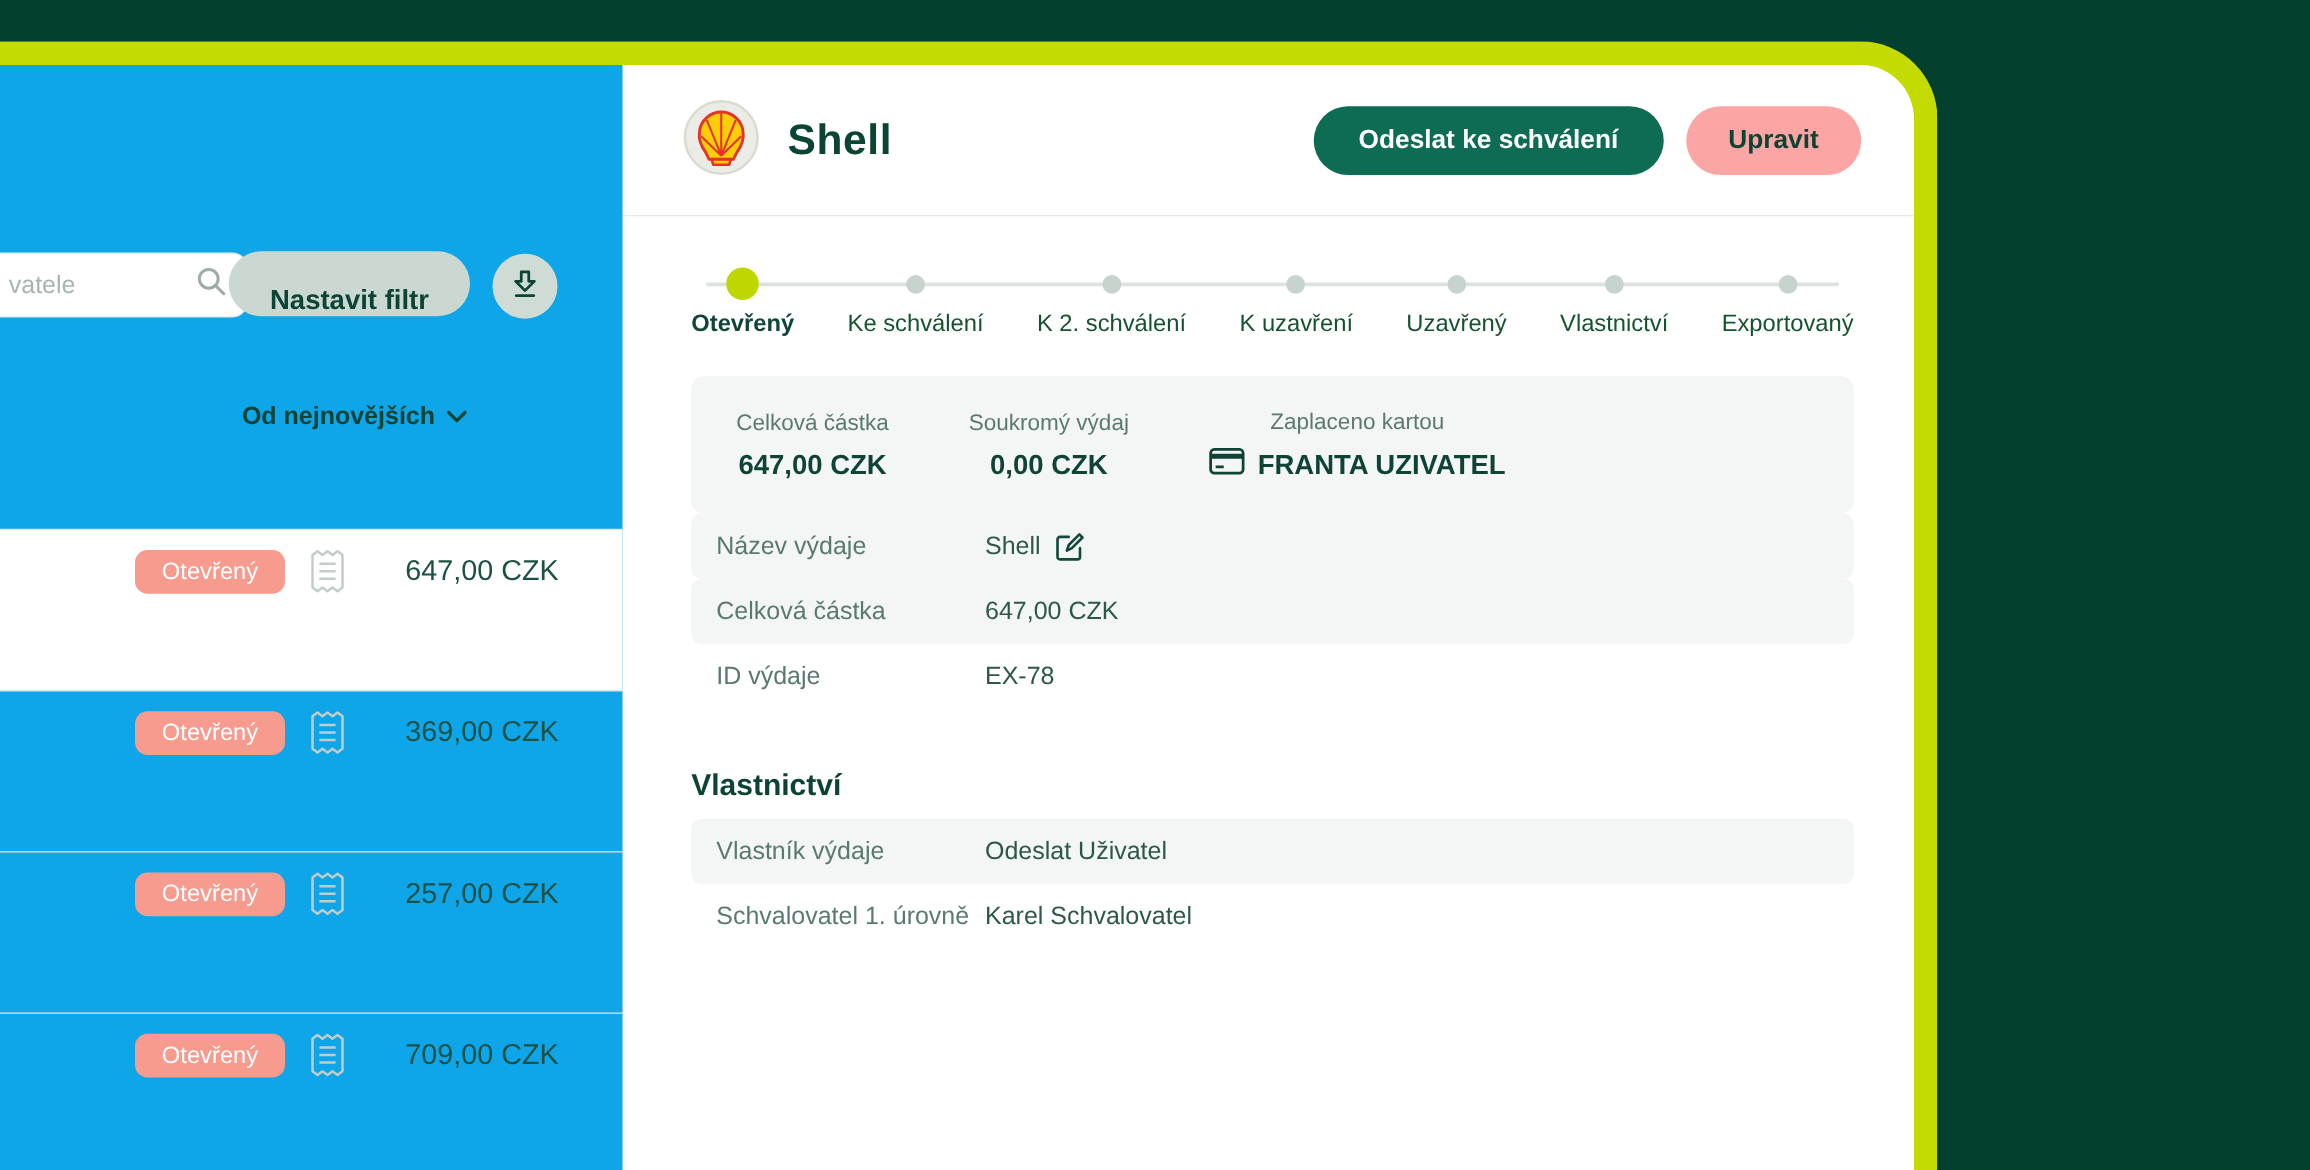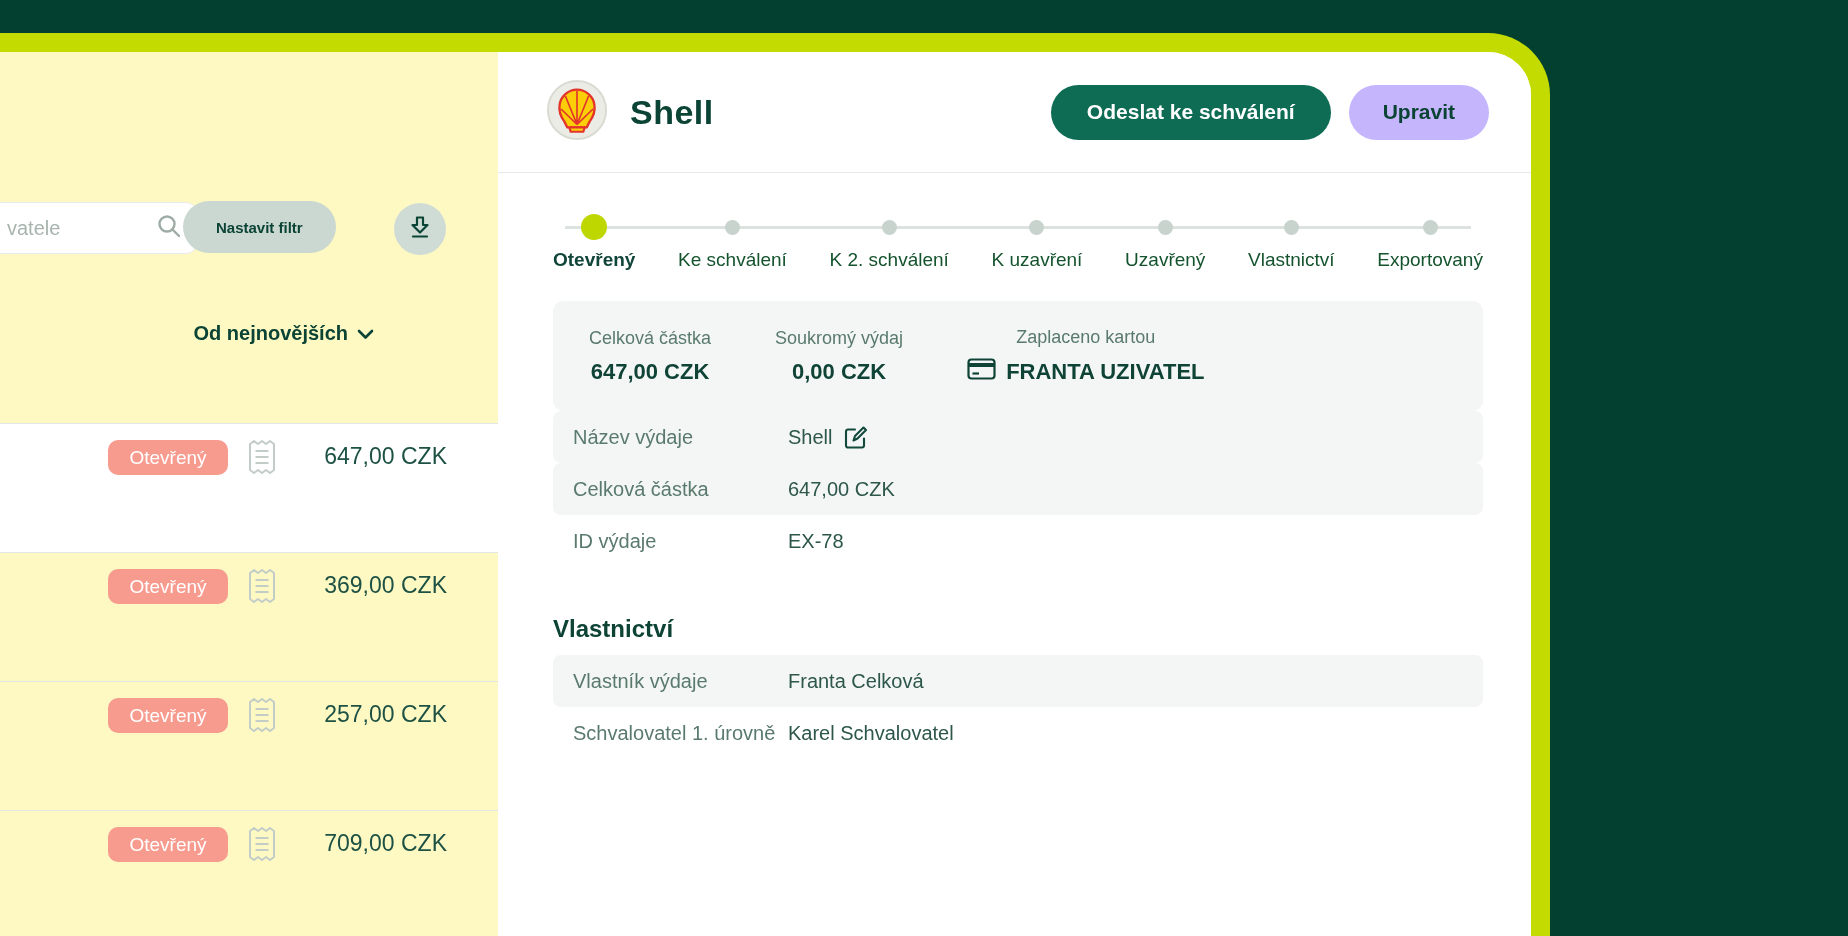--- a/index.html
+++ b/index.html
@@ -4,28 +4,28 @@
 <style>
   * { margin:0; padding:0; box-sizing:content-box; }
   html,body { width:1848px; height:936px; overflow:hidden; }
   body { background:#04402F; position:relative; font-family:"Liberation Sans", sans-serif; }
 
   .card { position:absolute; left:0; top:33px; width:1531px; height:884px;
           background:#fff; border-top:19px solid #C3DB00; border-right:19px solid #C3DB00;
           border-top-right-radius:62px; overflow:hidden; display:flex; }
 
   
-  .left { width:498px; flex:none; background:#fef9c3; position:relative; }
+  .left { width:498px; flex:none; background:#0ea5e9; position:relative; }
   .search-box { position:absolute; left:-44px; top:150px; width:176px; height:50px;
                 background:#fff; border:1px solid #E7ECEA; border-radius:12px;
                 display:flex; align-items:center; padding:0 14px 0 50px; justify-content:space-between; }
   .search-text { color:#A8B4AE; font-size:20px; }
   .filter-btn { position:absolute; left:183px; top:149px; height:52px; padding:0 33px;
-                border-radius:27px; background:#CBD8D2; color:#0B4334; font-size:15px;
-                font-weight:700; display:flex; align-items:center; cursor:pointer; }
+                border-radius:27px; background:#CBD8D2; color:#0B4334; font-size:22px;
+                font-weight:700; display:flex; align-items:flex-end; cursor:pointer; }
   .dl-btn { position:absolute; left:394px; top:151px; width:52px; height:52px; border-radius:50%;
             background:#CFDCD6; display:flex; align-items:center; justify-content:center; cursor:pointer; }
   .sort { position:absolute; top:270px; right:124px; display:flex; align-items:flex-start; gap:9px;
           font-size:20px; font-weight:700; color:#0B4334; cursor:pointer; }
   .list { position:absolute; top:371px; left:0; right:0; border-top:1px solid #E2E7E5; }
   .lrow { height:128px; border-bottom:1px solid #E2E7E5; position:relative; }
   .lrow.selected { background:#fff; }
   .badge { position:absolute; left:108px; top:16px; width:120px; height:35px; background:#F89B8F;
            border-radius:10px; color:#fff; font-size:19px; display:flex; align-items:center; justify-content:center; }
   .ricon { position:absolute; left:247px; top:14px; }
@@ -33,21 +33,21 @@
 
   
   .main { flex:1; background:#fff; display:flex; flex-direction:column; min-width:0; }
   .header { height:120px; flex:none; display:flex; align-items:center; padding:0 42px 0 48px;
             border-bottom:1px solid #E5EAE8; }
   .title { font-size:34px; font-weight:700; color:#0B4334; margin-left:22px; letter-spacing:.5px; }
   .hspacer { flex:1; }
   .btn { height:55px; border-radius:28px; display:flex; align-items:center; font-size:21px;
          font-weight:700; cursor:pointer; }
   .btn-primary { background:#0E6C55; color:#fff; padding:0 36px; }
-  .btn-secondary { background:#c4b5fd; color:#0B4334; padding:0 34px; margin-left:18px;justify-content:flex-end; }
+  .btn-secondary { background:#fca5a5; color:#0B4334; padding:0 34px; margin-left:18px;justify-content:flex-end; }
 
   .tabs { height:66px; flex:none; display:flex; gap:62px; padding-left:45px; border-bottom:1px solid #E5EAE8; }
   .tab { display:flex; align-items:center; font-size:20px; color:#2A5A4C; position:relative; cursor:pointer; }
   .tab.active { font-weight:700; color:#0B4334; }
   .tab.active::after { content:''; position:absolute; left:0; right:-27px; bottom:-1px; height:3px; background:#0B4334; }
 
   .content { flex:1; padding:0 48px 0 55px; overflow:hidden; }
 
   .stepper { margin-top:41px; position:relative; display:flex; justify-content:space-between; }
   .track { position:absolute; left:12px; right:12px; top:12px; height:3px; background:#DCE2DF; }
@@ -256,21 +256,21 @@
           <div class="trow">
             <div class="tlabel">ID výdaje</div>
             <div class="tvalue">
               <span>EX-78</span>
             </div>
           </div>
           <div class="section-title second">Vlastnictví</div>
           <div class="trow alt">
             <div class="tlabel">Vlastník výdaje</div>
             <div class="tvalue">
-              <span>Franta Celková</span>
+              <span>Odeslat Uživatel</span>
             </div>
           </div>
           <div class="trow">
             <div class="tlabel">Schvalovatel 1. úrovně</div>
             <div class="tvalue">
               <span>Karel Schvalovatel</span>
             </div>
           </div>
         </div>
     </div>

